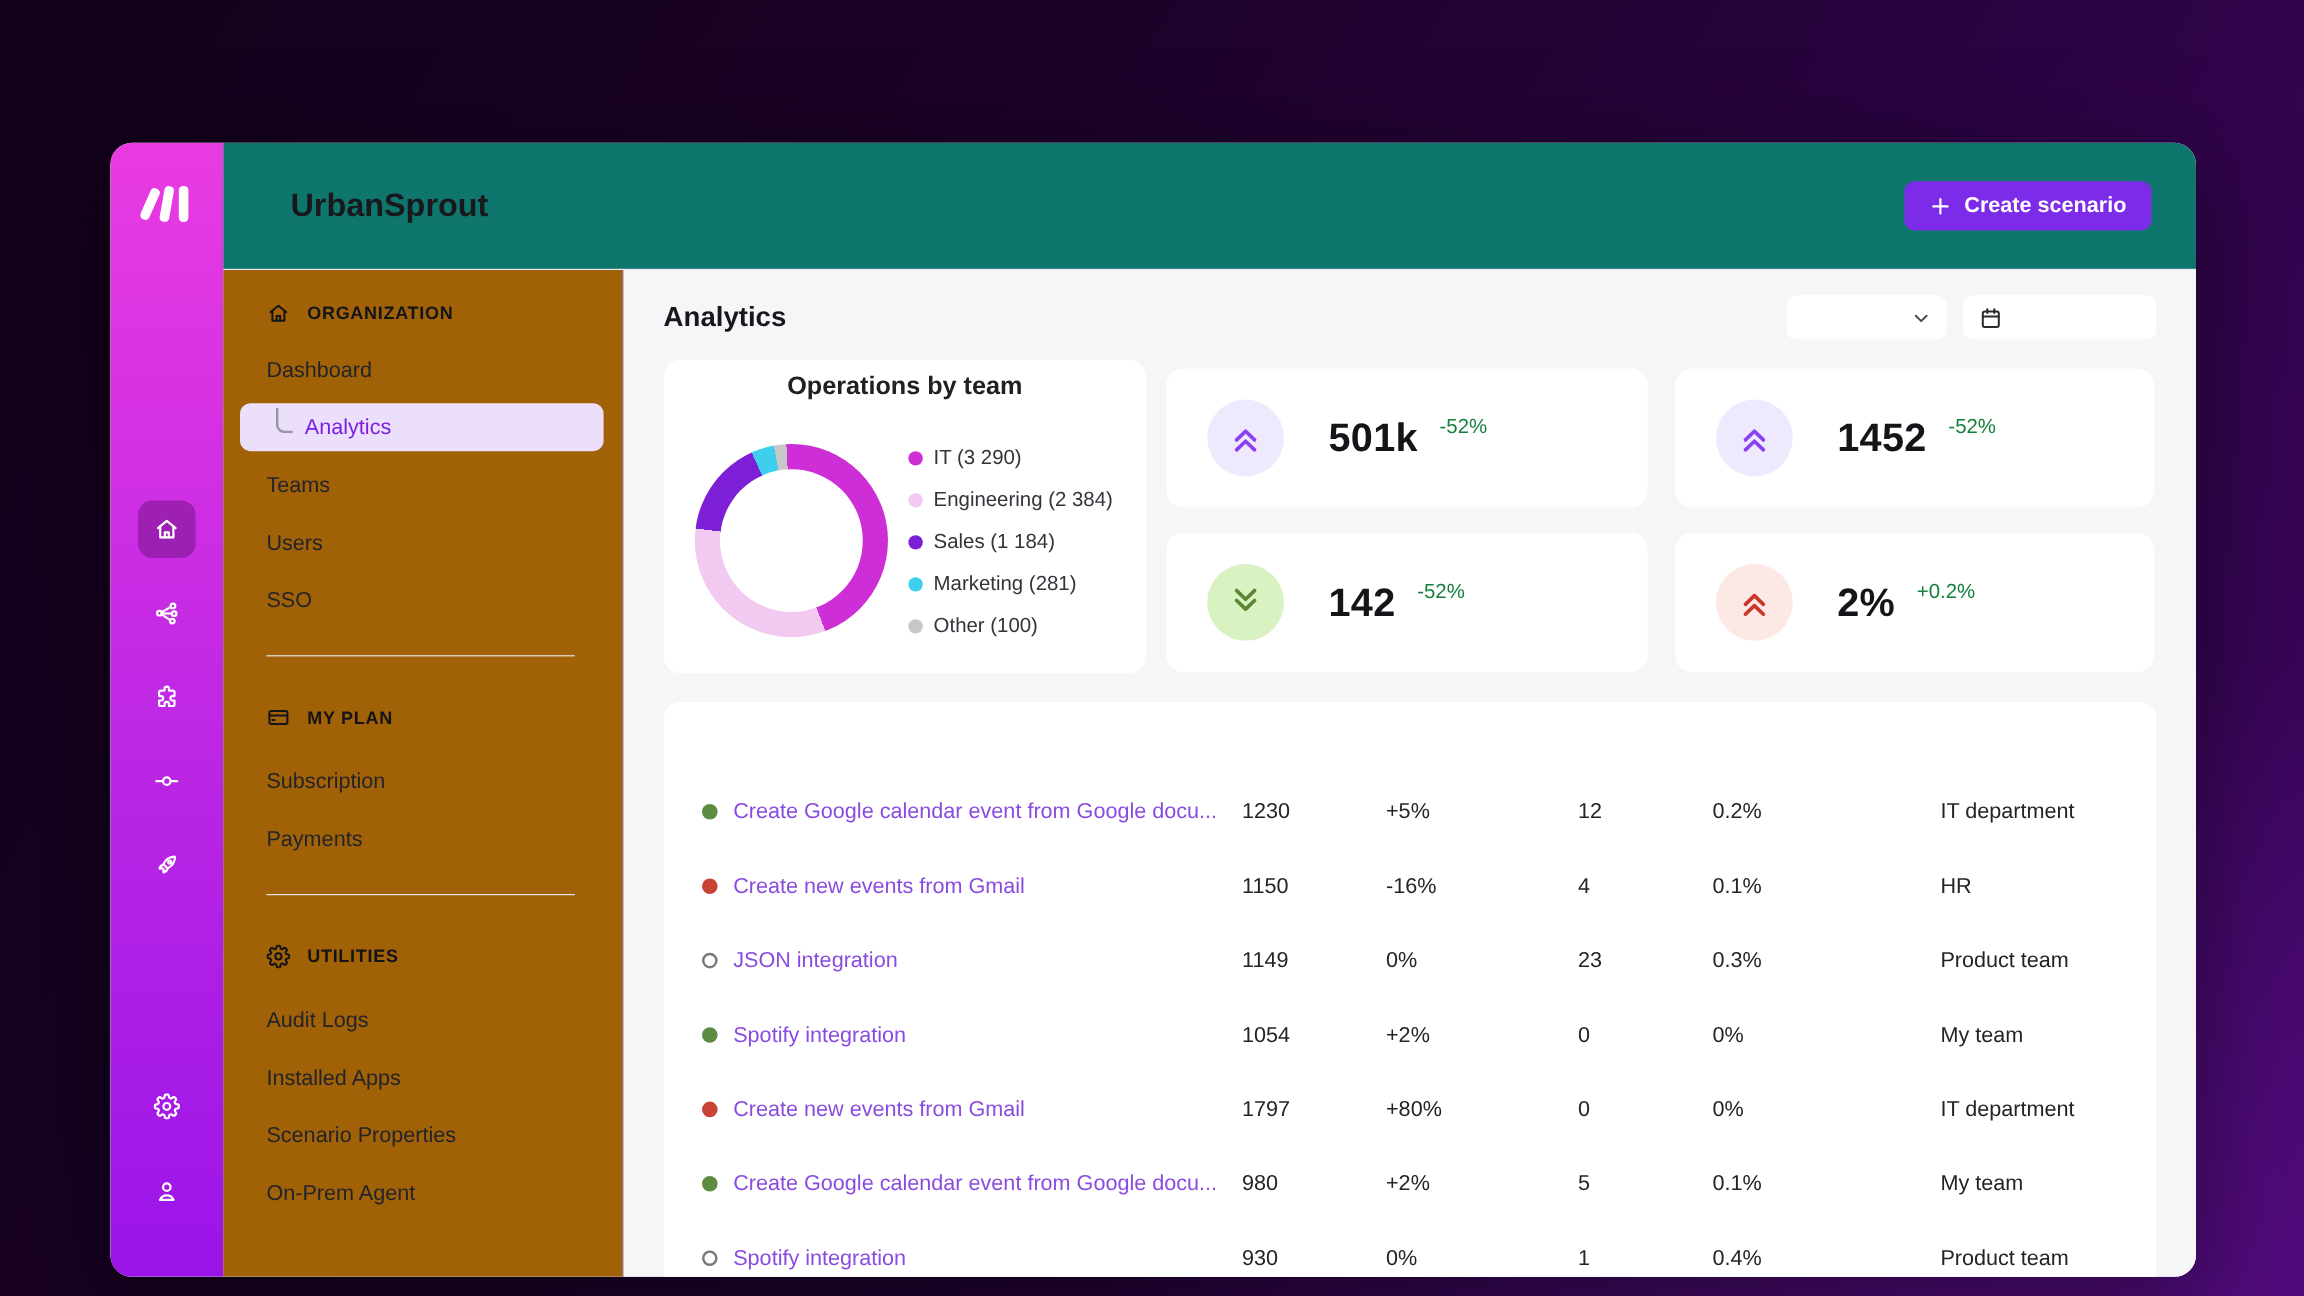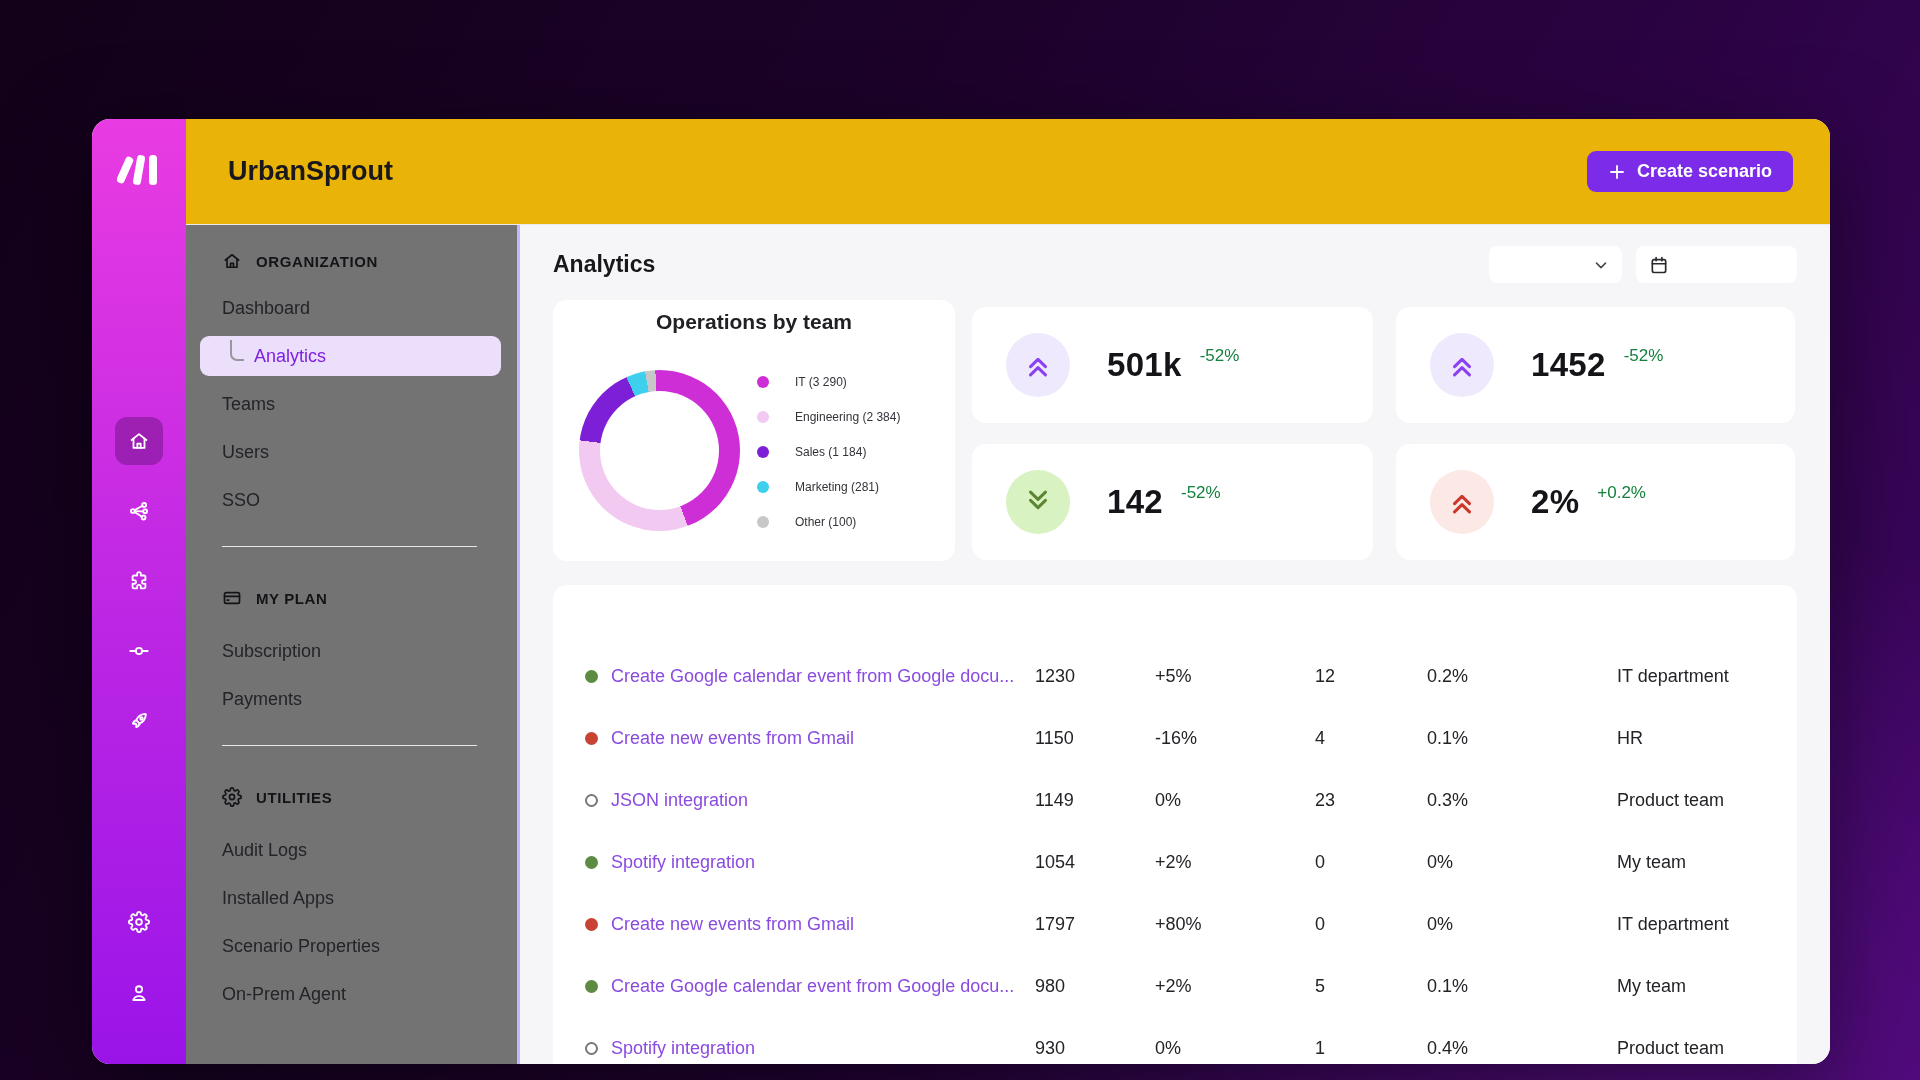--- a/index.html
+++ b/index.html
@@ -13,29 +13,29 @@
     border-radius:18px;overflow:hidden;display:flex;box-shadow:0 30px 90px rgba(0,0,0,.5)}
   
   .rail{position:relative;width:94px;flex:none;
     background:linear-gradient(180deg,#e93be2 0%,#bb26e4 55%,#9a14e8 100%)}
   .rail-logo{position:absolute;top:33px;left:0;width:94px;display:flex;justify-content:center;color:#fff}
   .rail-item{position:absolute;left:27px;width:40px;height:40px;display:flex;align-items:center;
     justify-content:center;color:#fff;cursor:pointer}
   .rail-item.active{left:23px;width:48px;height:48px;background:rgba(45,0,70,.30);border-radius:12px}
   
   .app{flex:1;display:flex;flex-direction:column;min-width:0}
-  .topbar{height:106px;flex:none;background:#eab308;display:flex;align-items:center;
-    padding:0 37px 0 42px;border-bottom:1px solid #eceaee}
+  .topbar{height:106px;flex:none;background:#0f766e;display:flex;align-items:center;
+    padding:0 37px 0 56px;border-bottom:1px solid #eceaee}
   .topbar-title{font-size:27px;font-weight:600;color:#18181d}
   .create-btn{margin-left:auto;display:flex;align-items:center;gap:11px;background:#7c2ce8;color:#fff;
     font-family:inherit;font-size:18px;font-weight:600;border:none;border-radius:9px;height:41px;
     padding:0 21px;cursor:pointer}
   .body-row{flex:1;display:flex;min-height:0}
   
-  .sidebar{width:334px;flex:none;background:#737373;border-right:3px solid #c4b5fd;
+  .sidebar{width:334px;flex:none;background:#a16207;border-right:1px solid #c4b5fd;
     padding:13px 0 0 36px;overflow:hidden}
   .side-header{display:flex;align-items:center;gap:14px;height:46px;font-size:15px;font-weight:700;
     letter-spacing:.6px;color:#141418}
   .side-header .sicon{color:#141418;display:flex}
   .side-item{display:flex;align-items:center;height:48px;font-size:18px;color:#232329;cursor:pointer}
   .side-item.active{background:#ebdffc;border-radius:9px;height:40px;margin:4px 16px 4px -22px;
     color:#7d1fe0;padding-left:0}
   .tree-elbow{width:14px;height:21px;border-left:2px solid #97979c;border-bottom:2px solid #97979c;
     border-bottom-left-radius:7px;margin:-12px 10px 0 30px;flex:none}
   .side-divider{height:1px;background:#e7e5e9;margin:22px 40px 0 0}
@@ -50,21 +50,21 @@
     justify-content:flex-end;padding-right:12px;color:#4a4a50;cursor:pointer}
   .datebtn{width:161px;height:37px;background:#fff;border-radius:8px;display:flex;align-items:center;
     padding-left:13px;color:#2a2a2e;cursor:pointer}
   .cards-row{display:flex;gap:17px;margin-top:17px}
   
   .donut-card{position:relative;width:402px;height:261px;background:#fff;border-radius:14px;flex:none}
   .donut-title{position:absolute;top:10px;width:100%;text-align:center;font-size:21px;font-weight:700;color:#202025}
   .donut{position:absolute;left:26px;top:70px;width:161px;height:161px;border-radius:50%}
   .donut::after{content:"";position:absolute;inset:21px;background:#fff;border-radius:50%}
   .legend{position:absolute;left:204px;top:64px}
-  .legend-item{height:35px;display:flex;align-items:center;gap:26px;font-size:12px;color:#33333a}
+  .legend-item{height:35px;display:flex;align-items:center;gap:9px;font-size:17px;color:#33333a}
   .legend-dot{width:12px;height:12px;border-radius:50%;flex:none}
   
   .stats-grid{display:grid;grid-template-columns:401px 399px;column-gap:23px;row-gap:19px;margin-top:7px}
   .stat-card{height:116px;background:#fff;border-radius:14px;display:flex;align-items:center;padding-left:34px}
   .stat-circle{width:64px;height:64px;border-radius:50%;display:flex;align-items:center;justify-content:center;flex:none}
   .stat-circle.purple{background:#efe9fd;color:#8b40f2}
   .stat-circle.green{background:#d9f2c2;color:#5c8534}
   .stat-circle.red{background:#fce8e5;color:#cb382b}
   .stat-nums{display:flex;align-items:flex-start;margin-left:37px}
   .stat-value{font-size:33px;font-weight:700;color:#141419;letter-spacing:.3px}

